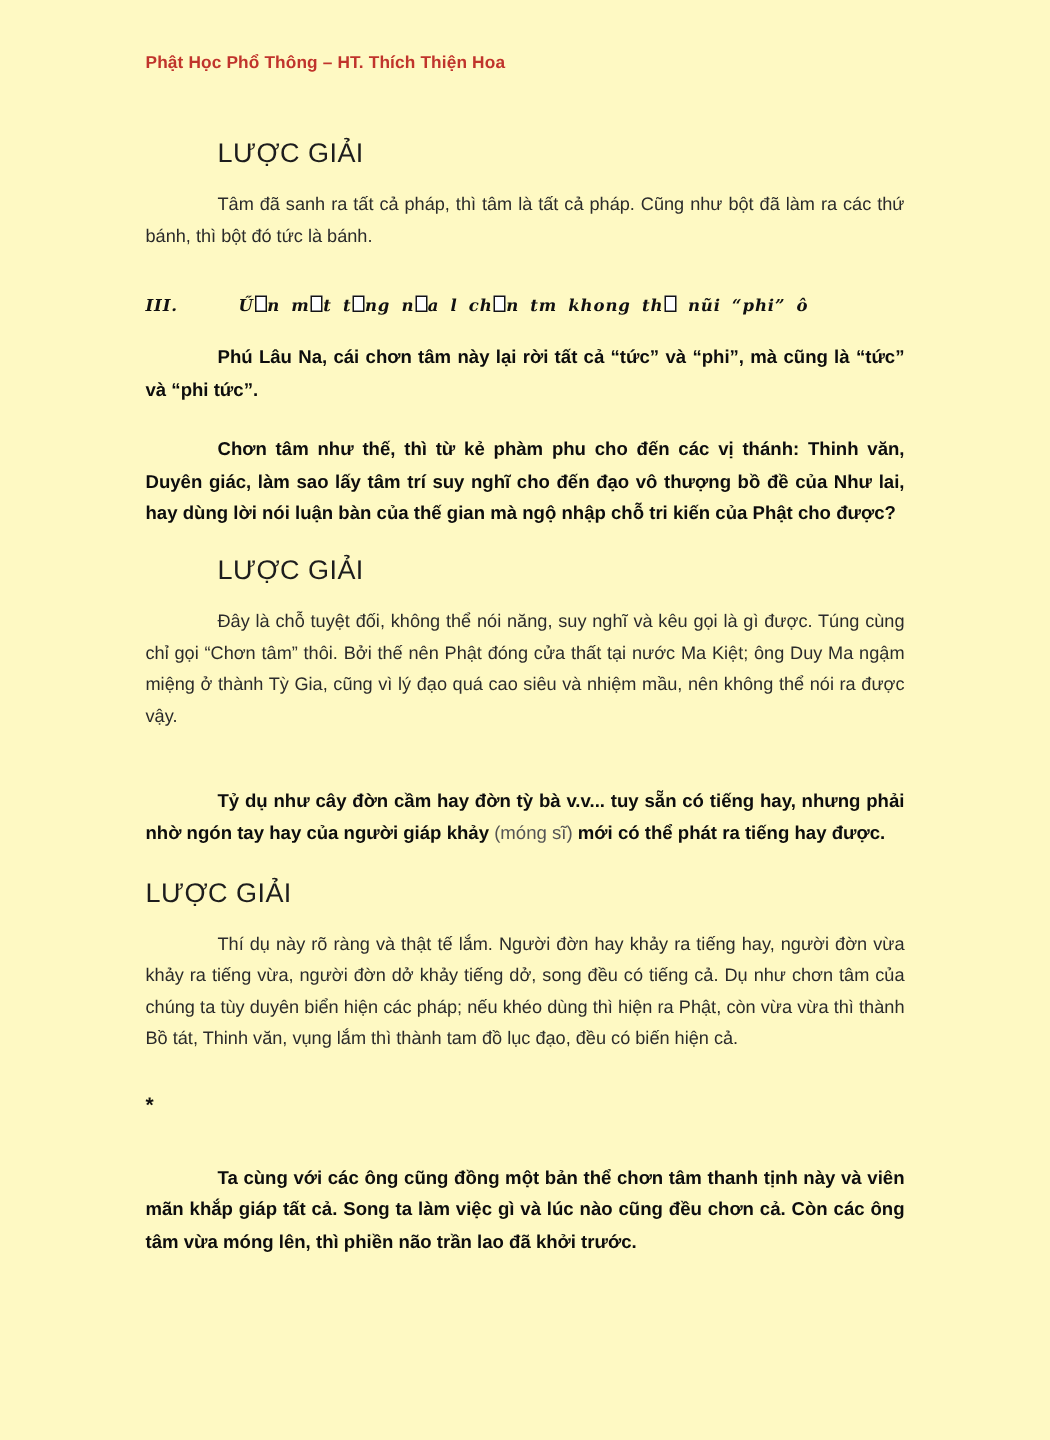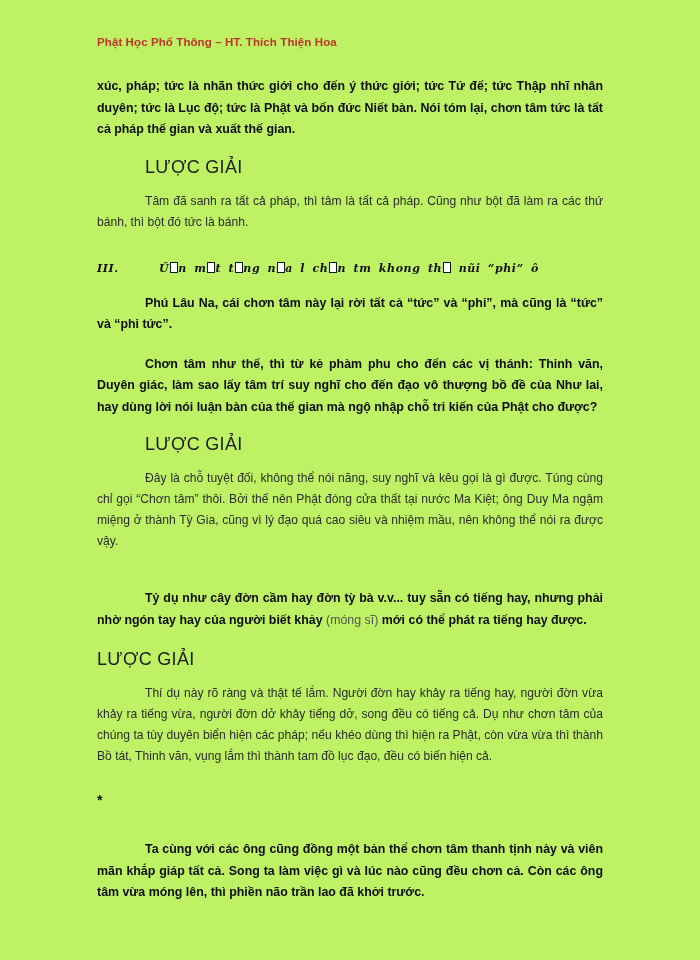--- a/index.html
+++ b/index.html
@@ -15,21 +15,21 @@
     font-family: "Liberation Sans", "DejaVu Sans", sans-serif;
     color: #100f0f;
     overflow: hidden;
   }
 
   .page {
     position: absolute;
     left: 0; top: 0;
     width: 700px;
     height: 960px;
-    background: #bef264;
+    background: #fef9c3;
   }
 
   
   .doc-header {
     position: absolute;
     left: 97px;
     top: 36px;
     font-size: 11.5px;
     font-weight: bold;
     color: #c0342c;
@@ -130,21 +130,20 @@
 </style>
 </head>
 <body>
 
 <div class="page">
 
   <div class="doc-header">Phật Học Phổ Thông – HT. Thích Thiện Hoa</div>
 
   <div class="content">
 
-    <p class="body-bold no-indent">xúc, pháp; tức là nhãn thức giới cho đến ý thức giới; tức Tứ đế; tức Thập nhĩ nhân duyên; tức là Lục độ; tức là Phật và bốn đức Niết bàn.  Nói tóm lại, chơn tâm tức là tất cả pháp  thế gian và xuất thế gian.</p>
 
     <div class="sp-16"></div>
 
     <p class="subhead indented">LƯỢC GIẢI</p>
 
     <div class="sp-14"></div>
 
     <p class="body-regular">Tâm đã sanh ra tất cả pháp, thì tâm là tất cả pháp.  Cũng như bột đã làm ra các thứ bánh, thì bột đó tức là bánh.</p>
 
     <div class="sp-24"></div>
@@ -167,21 +166,21 @@
 
     <div class="sp-14"></div>
 
     <p class="body-regular">Đây là chỗ tuyệt đối, không thể nói năng, suy nghĩ và kêu gọi là gì được.  Túng cùng chỉ gọi “Chơn tâm” thôi.  Bởi thế nên Phật đóng cửa thất tại nước Ma Kiệt; ông Duy Ma ngậm miệng ở thành Tỳ Gia, cũng vì lý đạo quá cao siêu và nhiệm mầu, nên không thể nói ra được vậy.</p>
 
     <div class="sp-24"></div>
 
 
     <div class="sp-12"></div>
 
-    <p class="body-bold"><span>Tỷ dụ như cây đờn cầm  hay đờn tỳ bà v.v... tuy sẵn có tiếng hay, nhưng phải nhờ ngón tay hay của người biết khảy </span><span class="inline-regular">(móng sĩ)</span><span> mới có thể phát ra tiếng hay được.</span></p>
+    <p class="body-bold"><span>Tỷ dụ như cây đờn cầm  hay đờn tỳ bà v.v... tuy sẵn có tiếng hay, nhưng phải nhờ ngón tay hay của người giáp khảy </span><span class="inline-regular">(móng sĩ)</span><span> mới có thể phát ra tiếng hay được.</span></p>
 
     <div class="sp-18"></div>
 
     <p class="subhead">LƯỢC GIẢI</p>
 
     <div class="sp-14"></div>
 
     <p class="body-regular">Thí dụ này rõ ràng và thật tế lắm.  Người đờn hay khảy ra tiếng hay, người đờn vừa khảy ra tiếng vừa, người đờn dở khảy tiếng dở, song đều có tiếng cả.  Dụ như chơn tâm của chúng ta tùy duyên biển hiện các pháp; nếu khéo dùng thì hiện ra Phật, còn vừa vừa thì thành Bồ tát, Thinh văn, vụng lắm thì thành tam đồ lục đạo, đều có biến hiện cả.</p>
 
     <div class="sp-24"></div>

